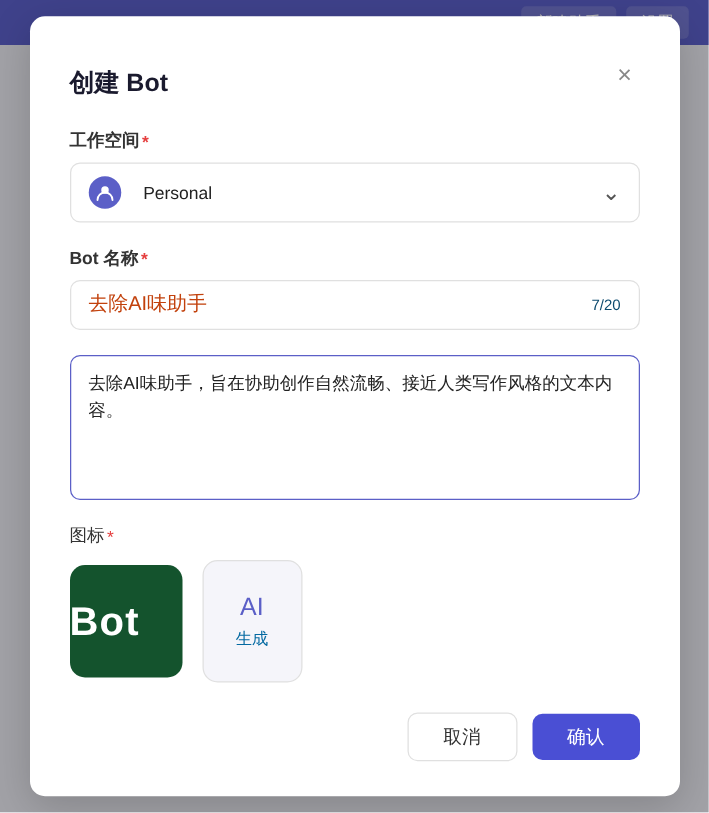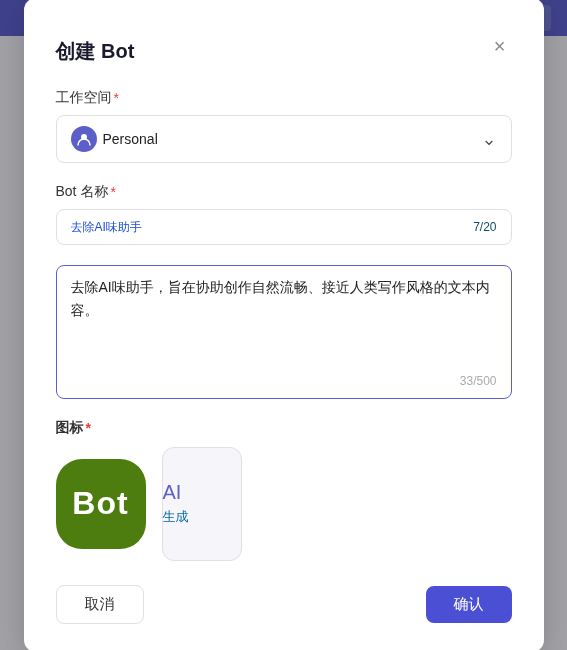--- a/index.html
+++ b/index.html
@@ -90,21 +90,21 @@
       justify-content: center;
     }
 
     .field-group {
       margin-bottom: 20px;
     }
 
     .field-label {
       font-size: 14px;
       color: #333;
-      font-weight: 400;
+      font-weight: 700;
       margin-bottom: 8px;
       display: flex;
       align-items: center;
       gap: 2px;
     }
 
     .required-star {
       color: #e53e3e;
       font-size: 14px;
     }
@@ -117,21 +117,21 @@
       border-radius: 8px;
       padding: 10px 14px;
       cursor: pointer;
       background: #fff;
       width: 100%;
     }
 
     .workspace-left {
       display: flex;
       align-items: center;
-      gap: 6px;
+      gap: 18px;
     }
 
     .workspace-avatar {
       width: 26px;
       height: 26px;
       background: #5b5fc7;
       border-radius: 50%;
       display: flex;
       align-items: center;
       justify-content: center;
@@ -158,22 +158,22 @@
       color: #222;
       outline: none;
       display: flex;
       align-items: center;
       justify-content: space-between;
     }
 
     .text-input input {
       border: none;
       outline: none;
-      font-size: 12px;
-      color: #1d4ed8;
+      font-size: 16px;
+      color: #c2410c;
       flex: 1;
       background: transparent;
     }
 
     .char-count {
       font-size: 12px;
       color: #0c4a6e;
       white-space: nowrap;
     }
 
@@ -201,75 +201,74 @@
     .textarea-char-count {
       text-align: right;
       font-size: 12px;
       color: #aaa;
       margin-top: 4px;
     }
 
     .icon-section-label {
       font-size: 14px;
       color: #333;
-      font-weight: 700;
+      font-weight: 400;
       margin-bottom: 10px;
       display: flex;
       align-items: center;
       gap: 2px;
     }
 
     .icon-options {
       display: flex;
       align-items: center;
       gap: 16px;
     }
 
     .icon-preview-box {
       width: 90px;
       height: 90px;
-      background: #4d7c0f;
-      border-radius: 26px;
-      display: flex;
-      align-items: center;
-      justify-content: center;
+      background: #14532d;
+      border-radius: 12px;
+      display: flex;
+      align-items: center;
       color: #fff;
       font-size: 32px;
       font-weight: 700;
       letter-spacing: 1px;
     }
 
     .icon-generate-btn {
       width: 80px;
-      height: 114px;
+      height: 98px;
       background: #f5f5fa;
       border: 1.5px solid #e0e0e0;
       border-radius: 12px;
       display: flex;
       flex-direction: column;
-      align-items: flex-start;
+      align-items: center;
       justify-content: center;
       cursor: pointer;
       gap: 4px;
     }
 
     .ai-icon {
       font-size: 20px;
       color: #5b5fc7;
     }
 
     .generate-label {
       font-size: 13px;
       color: #0369a1;
     }
 
     .modal-footer {
       display: flex;
       align-items: center;
-      justify-content: space-between;
+      justify-content: flex-end;
       gap: 12px;
       margin-top: 24px;
     }
 
     .cancel-btn {
       background: #fff;
       border: 1.5px solid #e0e0e0;
       border-radius: 8px;
       padding: 9px 28px;
       font-size: 15px;
@@ -332,21 +331,20 @@
       </div>
       <div class="text-input">
         <input type="text" value="去除AI味助手" style="">
         <span class="char-count">7/20</span>
       </div>
     </div>
 
     <div class="field-group">
       <div class="textarea-wrapper">
         <textarea rows="4" style="">去除AI味助手，旨在协助创作自然流畅、接近人类写作风格的文本内容。</textarea>
-        <div class="textarea-char-count">33/500</div>
       </div>
     </div>
 
     <div class="field-group">
       <div class="icon-section-label">
         <span>图标</span>
         <span class="required-star">*</span>
       </div>
       <div class="icon-options">
         <div class="icon-preview-box">

